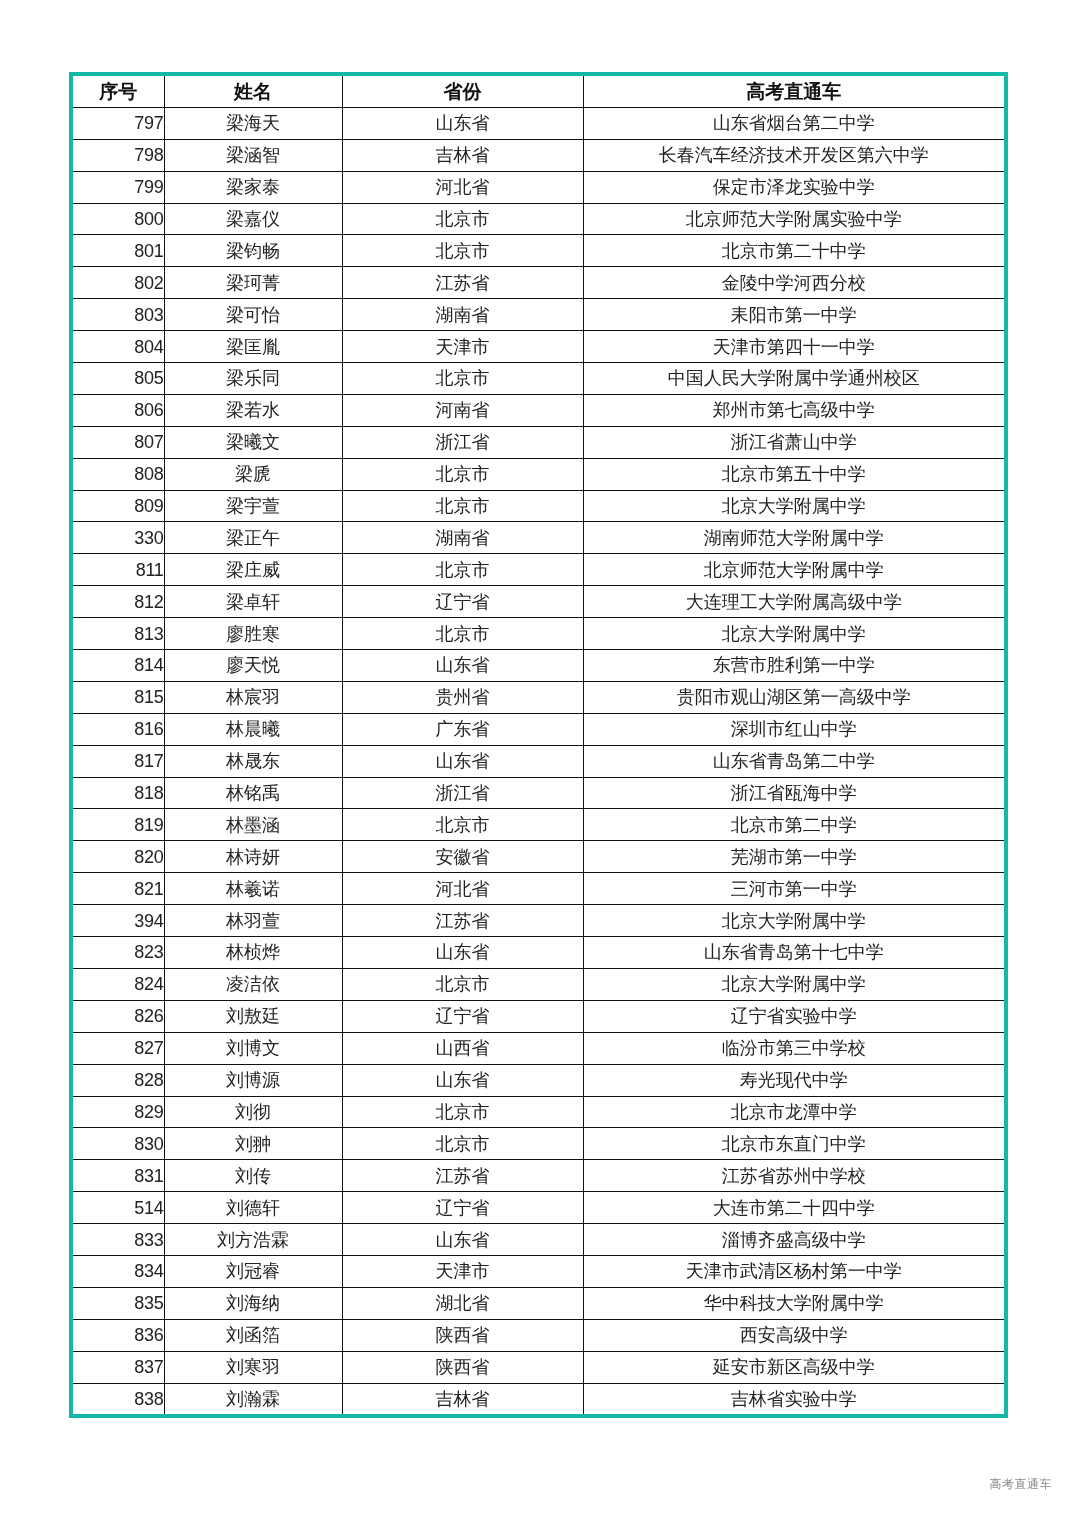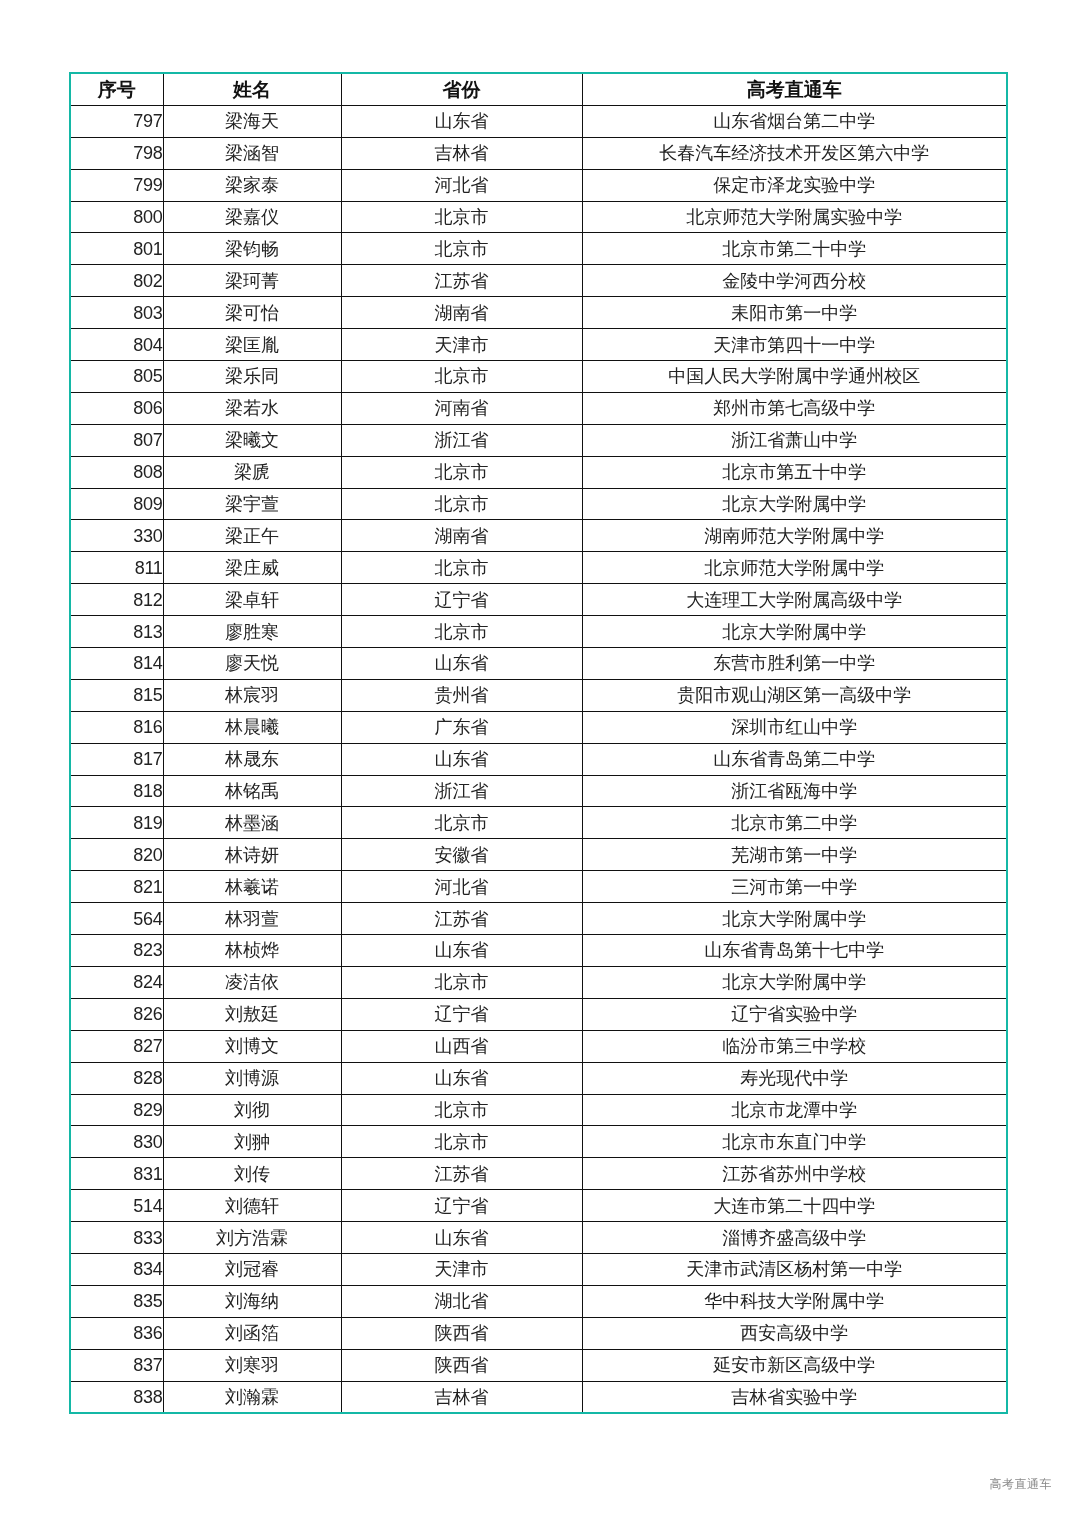--- a/index.html
+++ b/index.html
@@ -1,19 +1,19 @@
 <!DOCTYPE html>
 <html><head>
 <meta charset="utf-8">
 <style>
   html, body { margin: 0; padding: 0; background: #ffffff; }
   body { width: 1080px; height: 1528px; position: relative; overflow: hidden;
          font-family: "DejaVu Sans", "Liberation Sans", sans-serif; color: #1a1a1a; }
   #roster { position: absolute; left: 69px; top: 72px; width: 939px;
-            border-collapse: collapse; table-layout: fixed; border: 2px solid #14b8a6; }
+            border-collapse: collapse; table-layout: fixed; border: 4px solid #14b8a6; }
   #roster th, #roster td { border: 1.5px solid #111; text-align: center; padding: 0;
             height: 30.9px; line-height: 30px; white-space: nowrap; overflow: hidden; }
   #roster th { font-size: 19px; font-weight: bold; color: #111; }
   #roster td { font-size: 18px; font-weight: normal; color: #222; }
   #roster td.num { font-family: "Liberation Sans Narrow", "Liberation Sans", sans-serif; font-size: 18px; letter-spacing: -0.3px; text-align: right; }
   .col-num { width: 93px; } .col-name { width: 178px; } .col-prov { width: 241px; } .col-school { width: auto; }
   .watermark { position: absolute; right: 28px; top: 1476px; font-size: 12px; color: #8a8a8a; letter-spacing: 0.5px; }
 </style>
 </head>
 <body>
@@ -178,21 +178,21 @@
         <td>安徽省</td>
         <td>芜湖市第一中学</td>
       </tr>
       <tr>
         <td class="num">821</td>
         <td>林羲诺</td>
         <td>河北省</td>
         <td>三河市第一中学</td>
       </tr>
       <tr>
-        <td class="num">564</td>
+        <td class="num">394</td>
         <td>林羽萱</td>
         <td>江苏省</td>
         <td>北京大学附属中学</td>
       </tr>
       <tr>
         <td class="num">823</td>
         <td>林桢烨</td>
         <td>山东省</td>
         <td>山东省青岛第十七中学</td>
       </tr>

